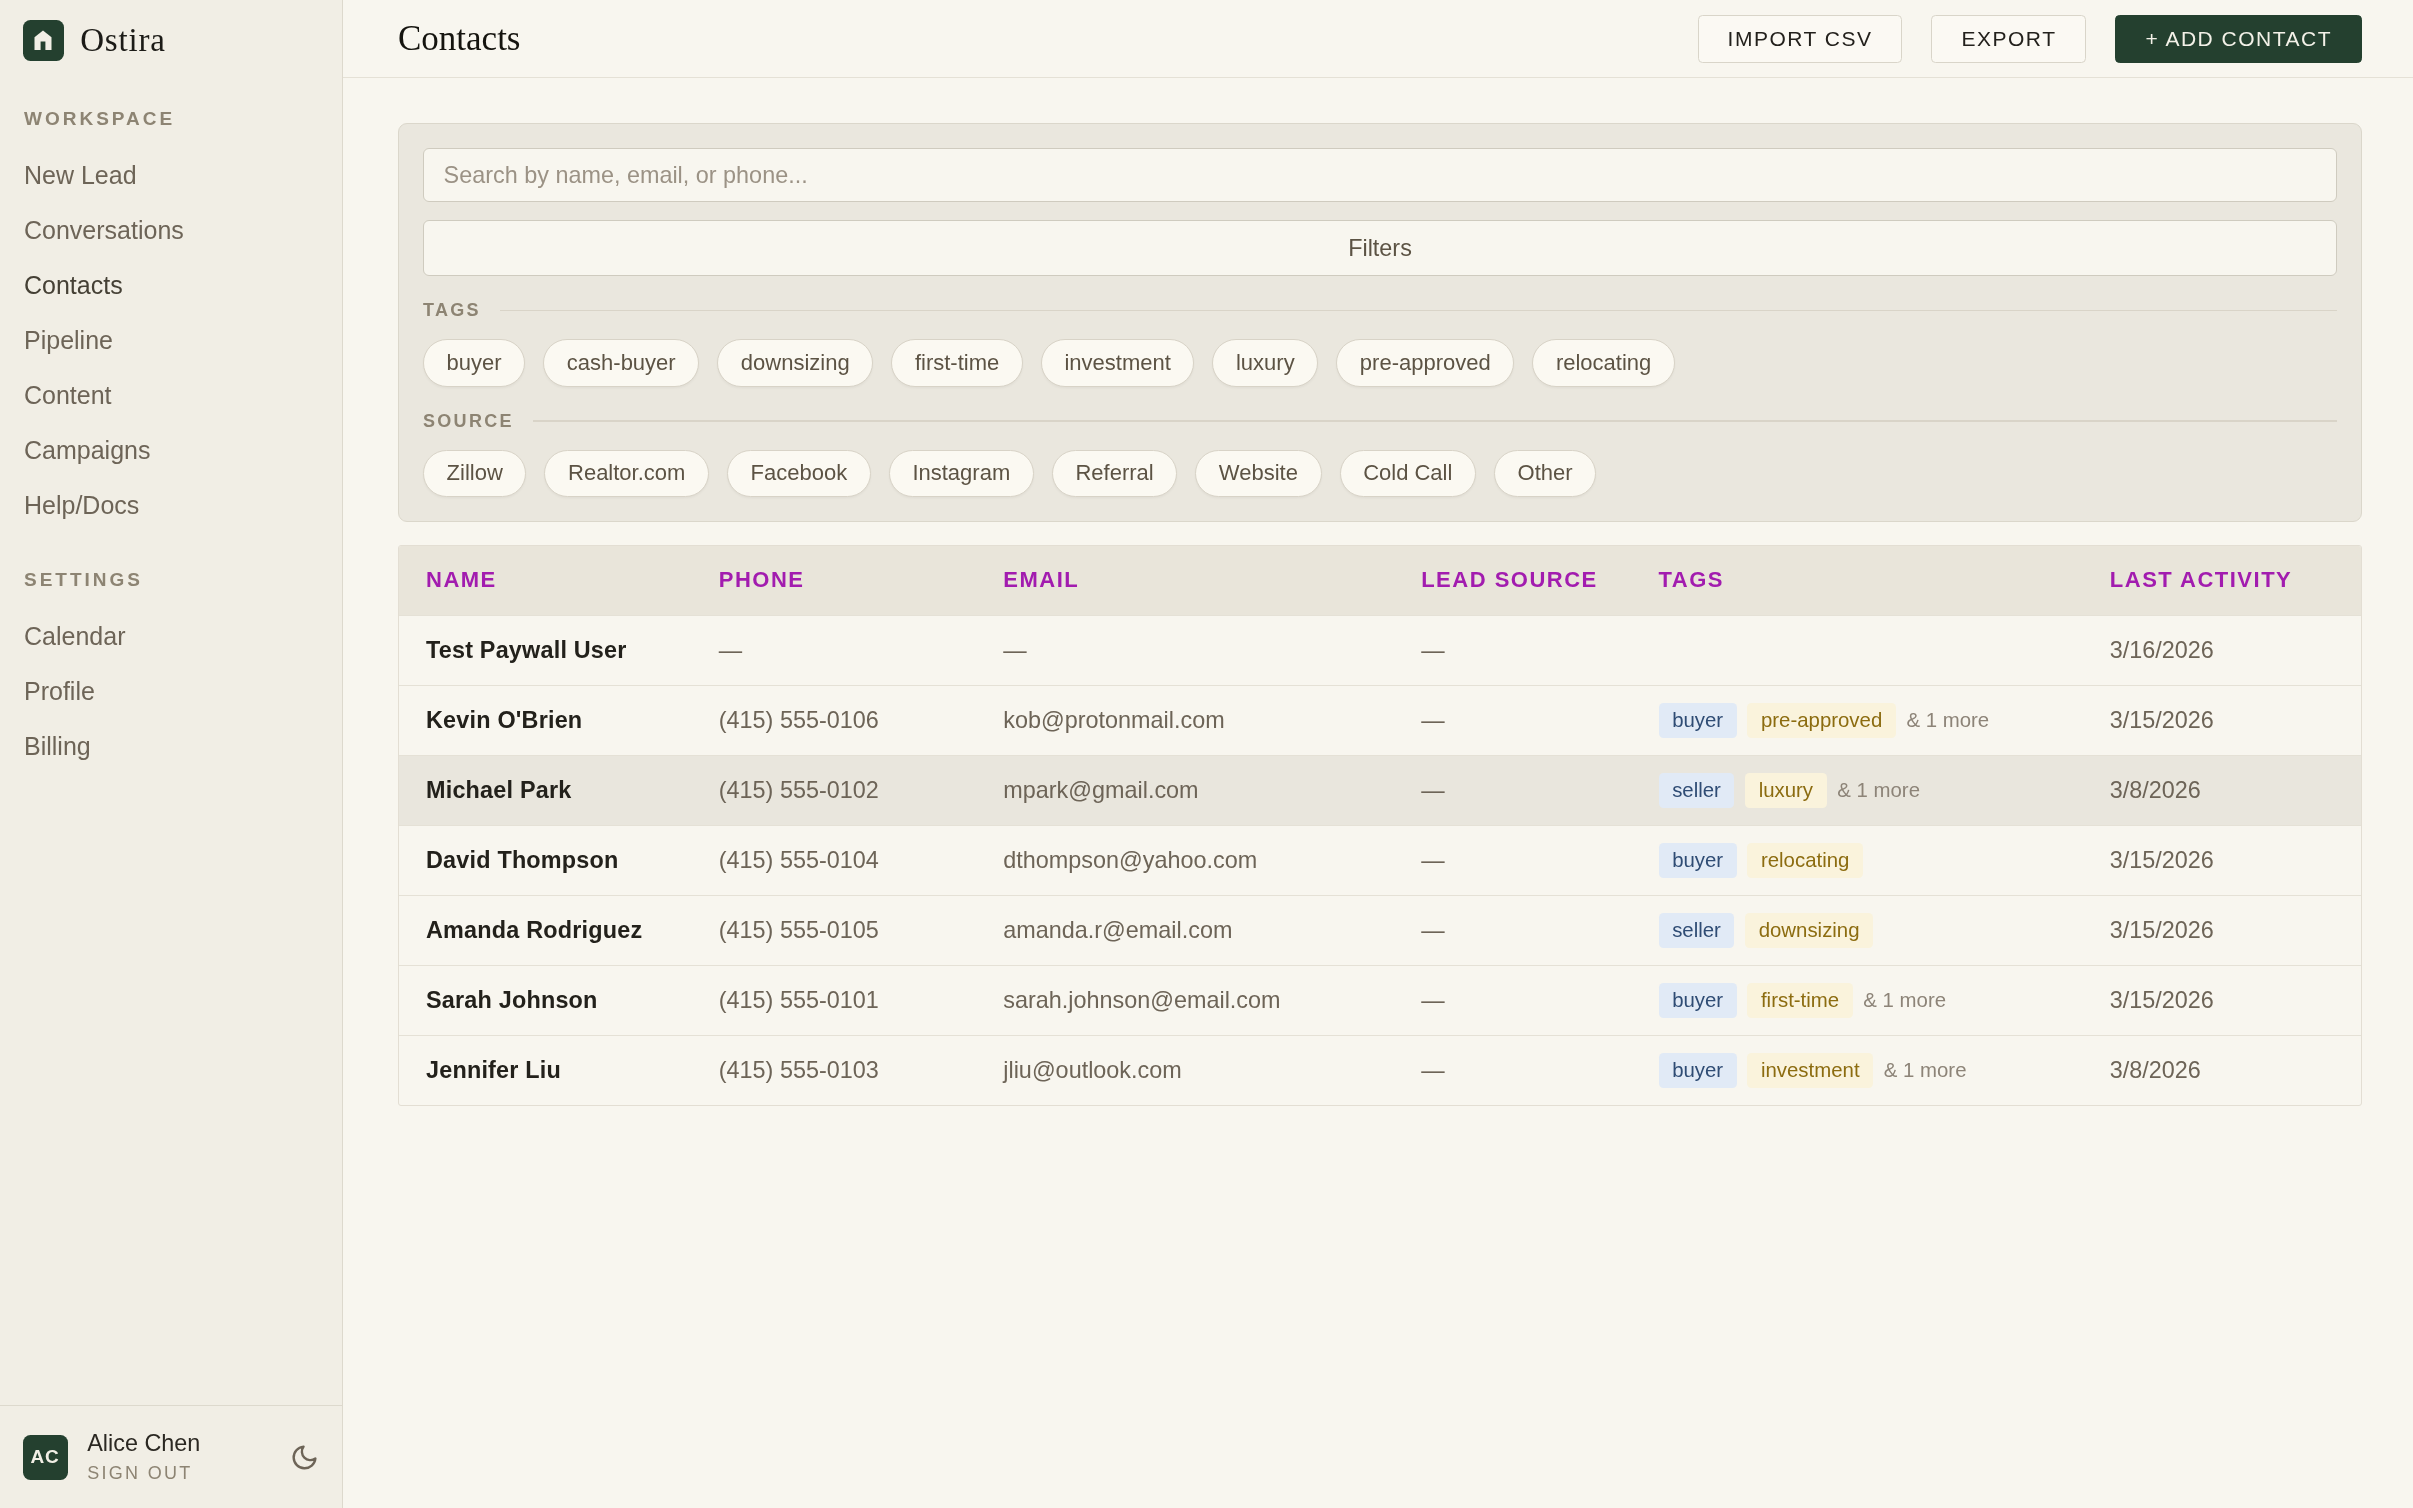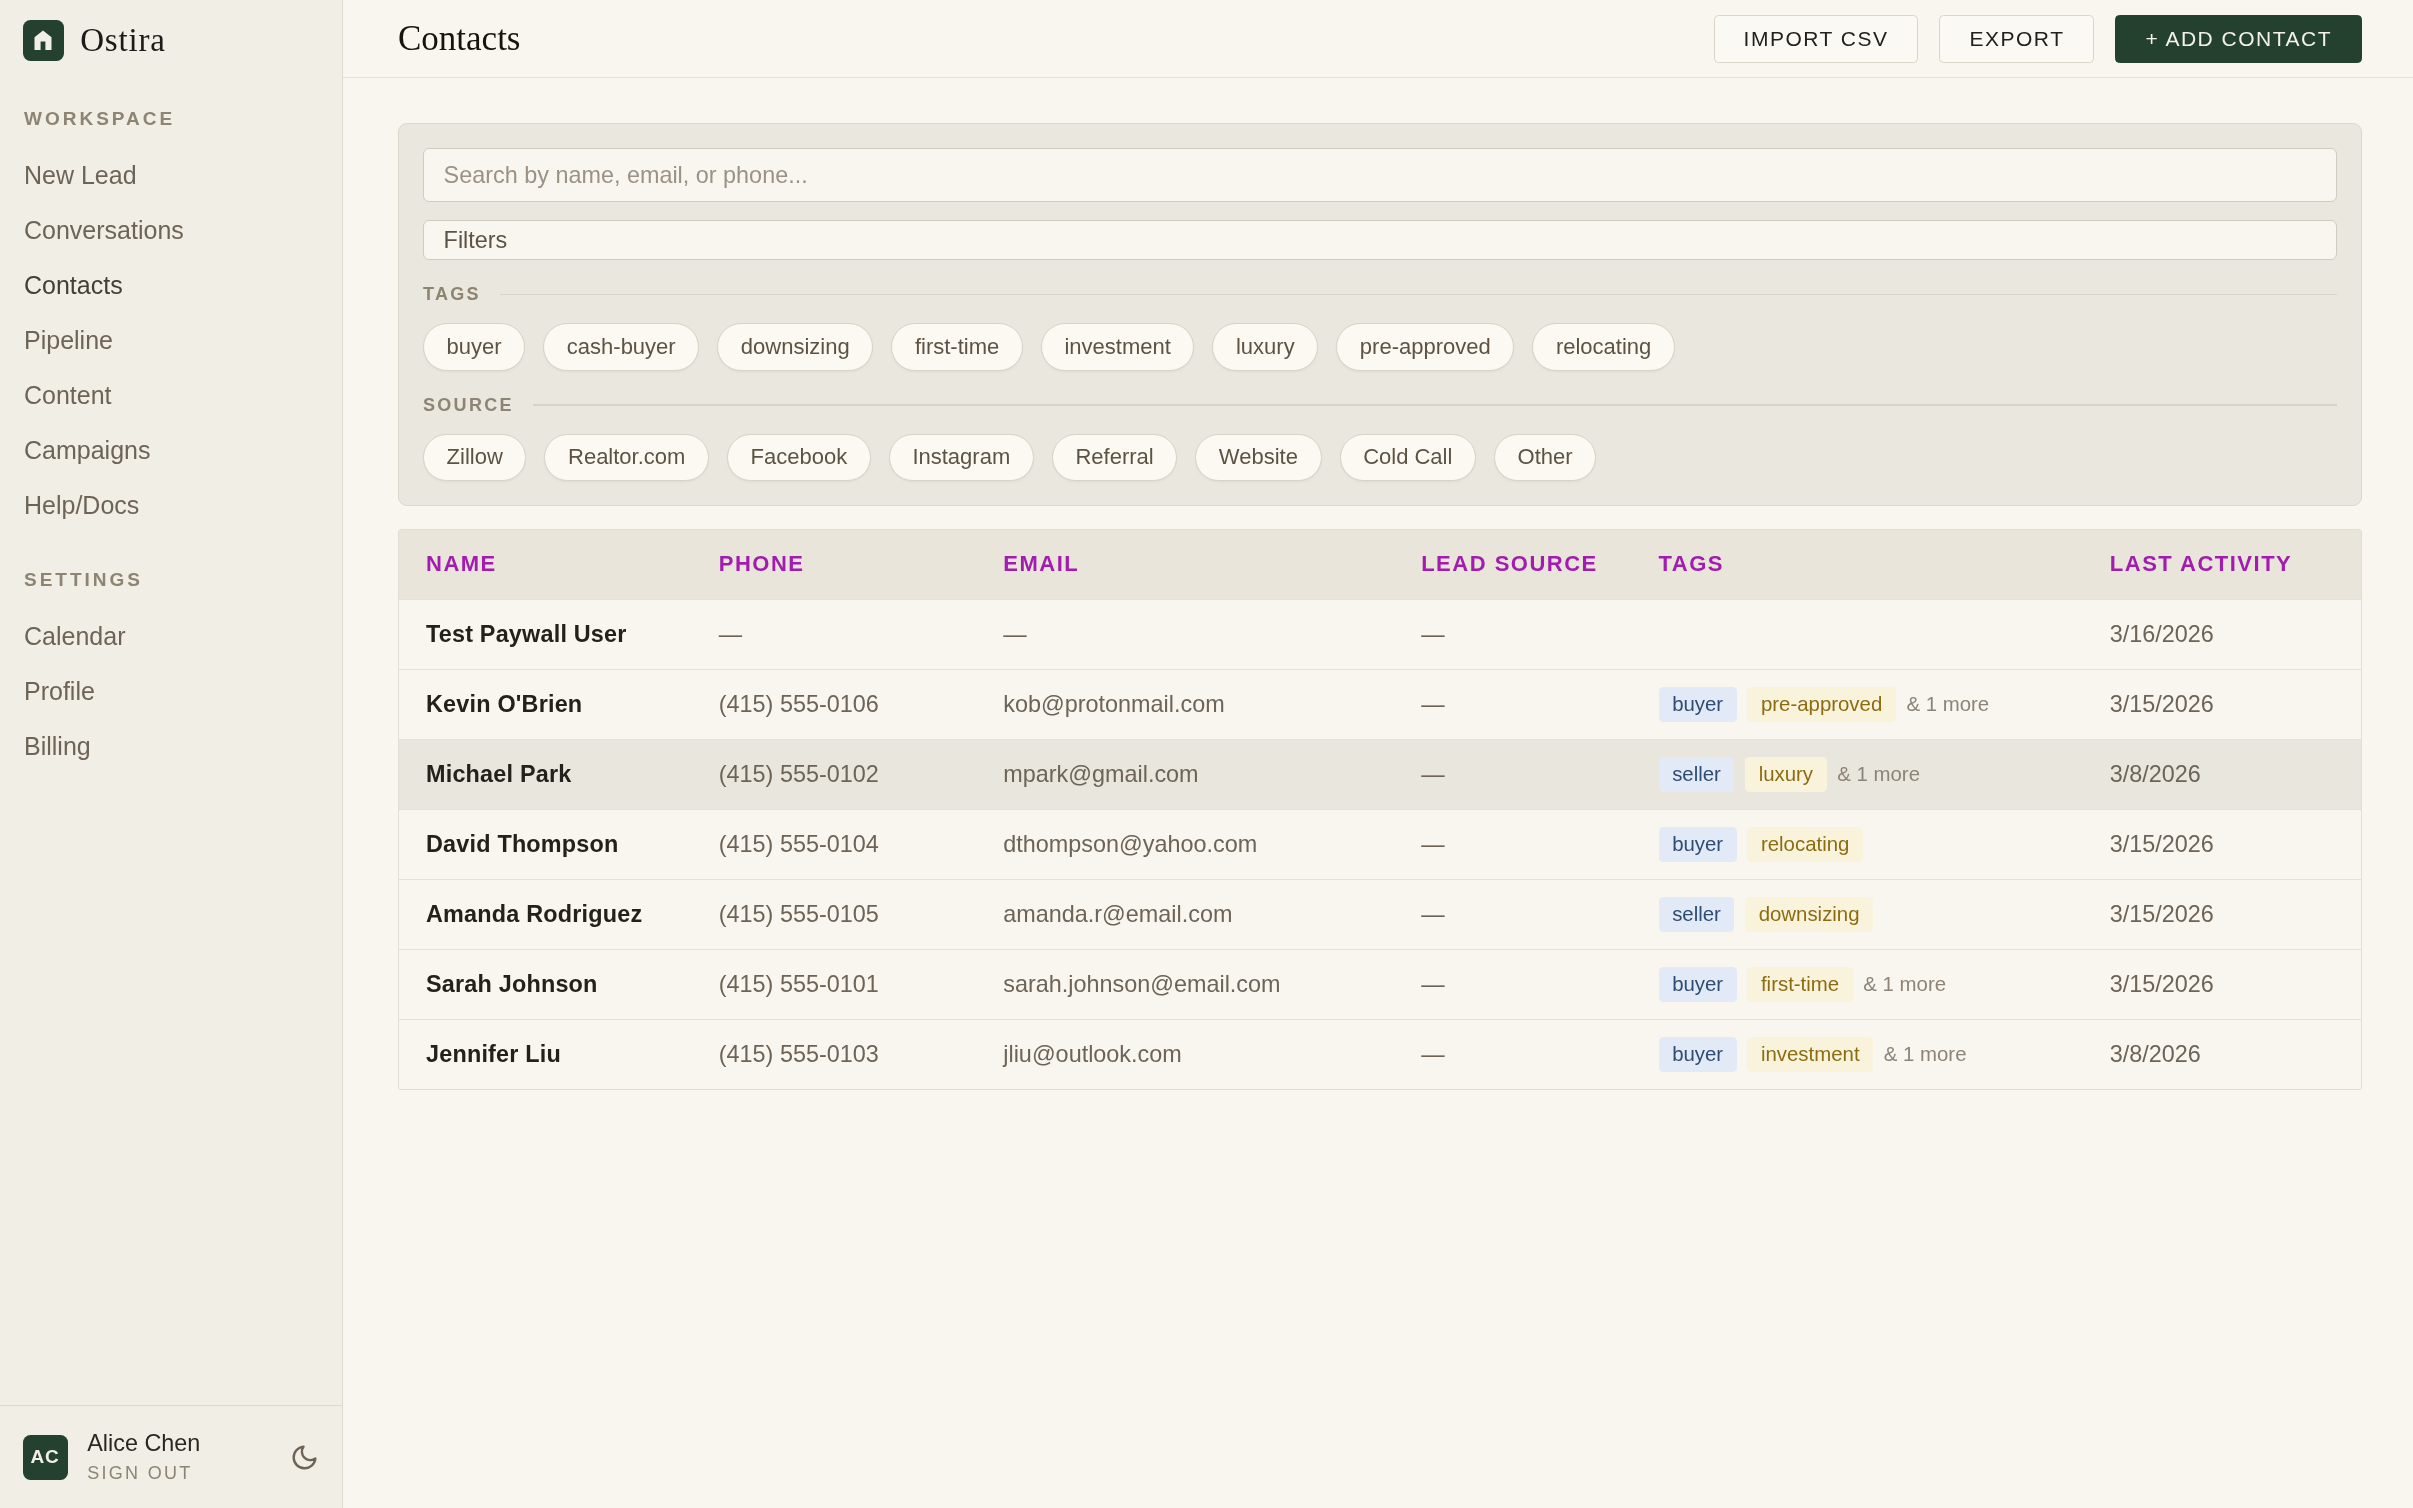--- a/index.html
+++ b/index.html
@@ -56,21 +56,21 @@
 
   
   .main { flex:1; display:flex; flex-direction:column; }
   .topbar {
     height:78px; min-height:78px;
     border-bottom:1.5px solid #e5e1d6;
     display:flex; align-items:center;
     padding:0 51px 0 55px;
   }
   .page-title { font-family:"Liberation Serif", serif; font-size:35px; font-weight:500; color:#15140f; }
-  .topbar-actions { margin-left:auto; display:flex; gap:21px; }
+  .topbar-actions { margin-left:auto; display:flex; gap:29px; }
   .btn {
     height:48px; padding:0 29px;
     background:#fbf9f3; border:1.5px solid #d9d5c9; border-radius:4.5px;
     font-family:"Liberation Sans", sans-serif;
     font-size:21px; letter-spacing:1.5px; color:#23211c;
     display:flex; align-items:center; cursor:pointer;
   }
   .btn-primary { background:#24402f; border-color:#24402f; color:#f3f1e8; }
 
   .content { padding:45px 51px 0 55px; }
@@ -83,24 +83,24 @@
     padding:24px;
   }
   .search-input {
     width:100%; height:54px;
     background:#f8f6ef; border:1.5px solid #cfcbbf; border-radius:6px;
     padding:0 19.6px; font-family:"Liberation Sans", sans-serif;
     font-size:23.4px; color:#45403a; outline:none;
   }
   .search-input::placeholder { color:#9b9285; }
   .filters-toggle {
-    margin-top:18px; height:40px;
+    margin-top:18px; height:56px;
     background:#f8f6ef; border:1.5px solid #cfcbbf; border-radius:6px;
     display:flex; align-items:center; padding:0 19.6px;
-    font-size:23.4px; color:#5c5344; cursor:pointer;
+    font-size:23.4px; color:#5c5344; cursor:pointer;justify-content:center;
   }
   .group-label-row { display:flex; align-items:center; gap:19.6px; margin-top:24px; }
   .group-label { font-size:18px; font-weight:bold; letter-spacing:2.3px; color:#8d8473; white-space:nowrap; }
   .group-rule { flex:1; height:1.5px; background:#d9d4c8; }
   .chip-row { display:flex; flex-wrap:wrap; gap:18px; margin-top:18px; }
   .chip {
     padding:9.8px 22.6px;
     background:#fbf9f2; border:1.5px solid #d8d3c7; border-radius:753px;
     font-size:22px; color:#5c5344; cursor:pointer;
     box-shadow:0 1.5px 2.3px rgba(0,0,0,0.04);

